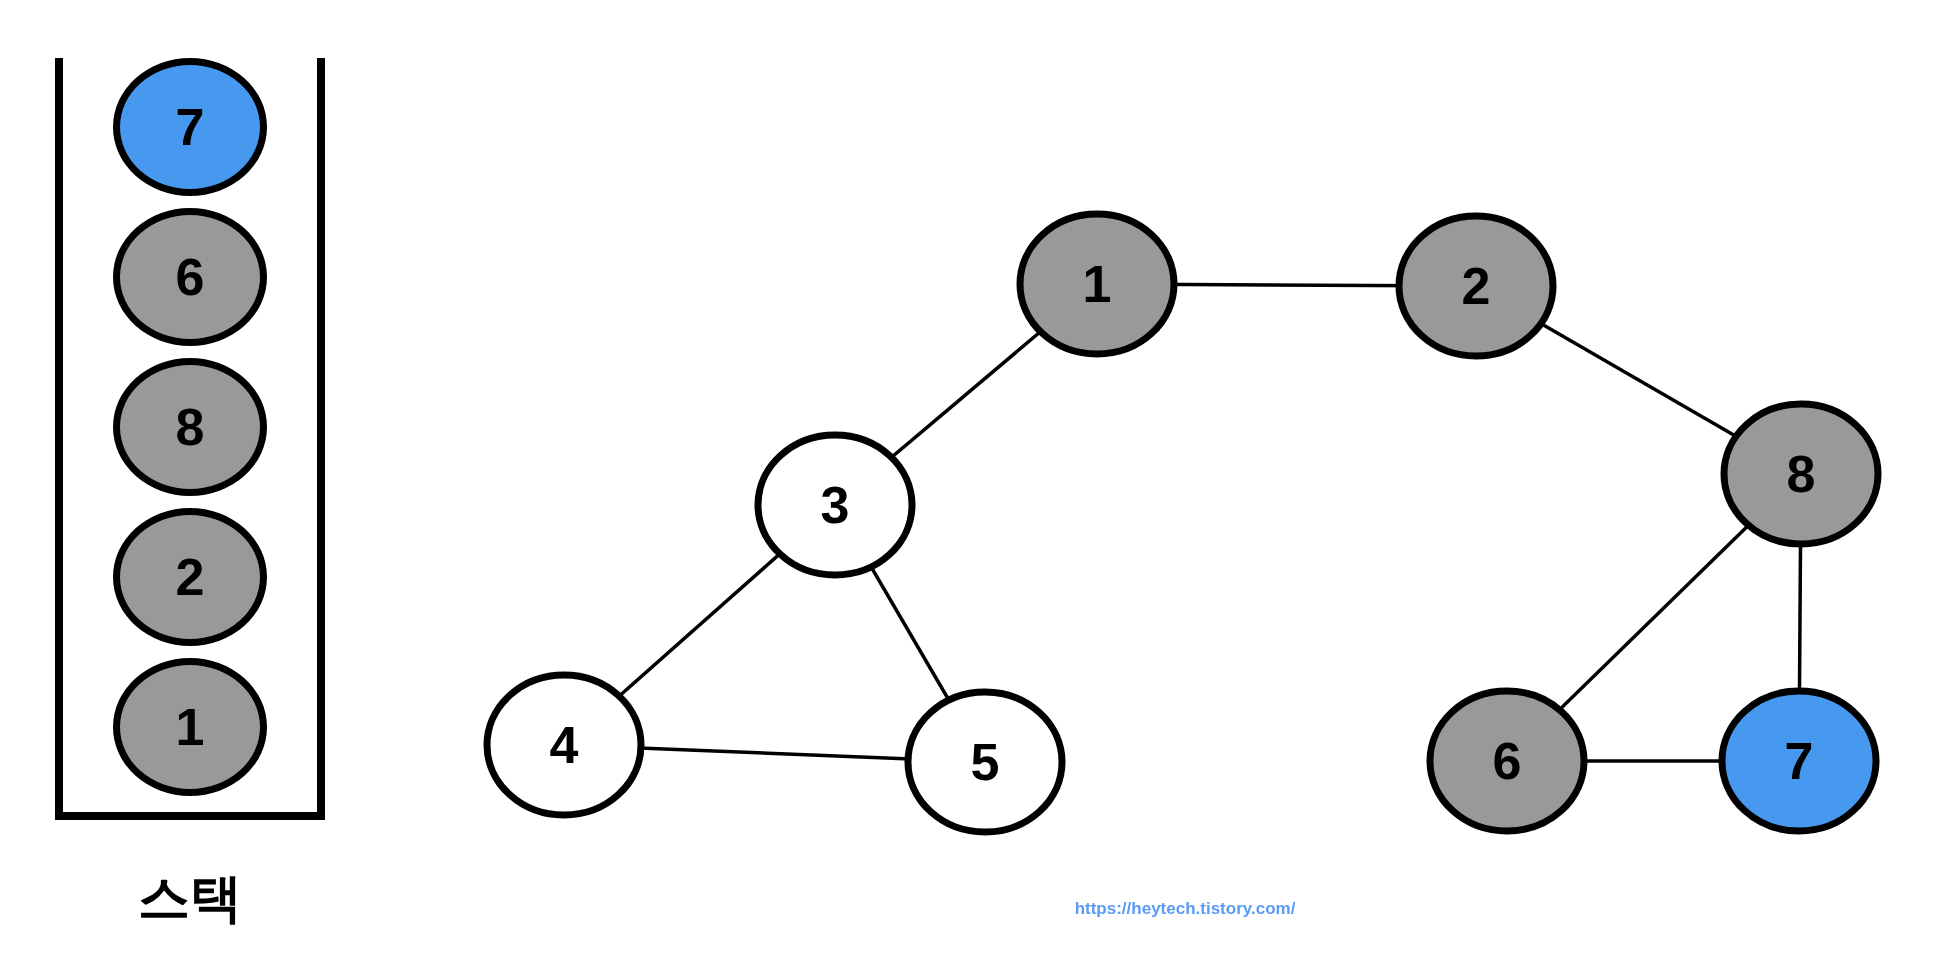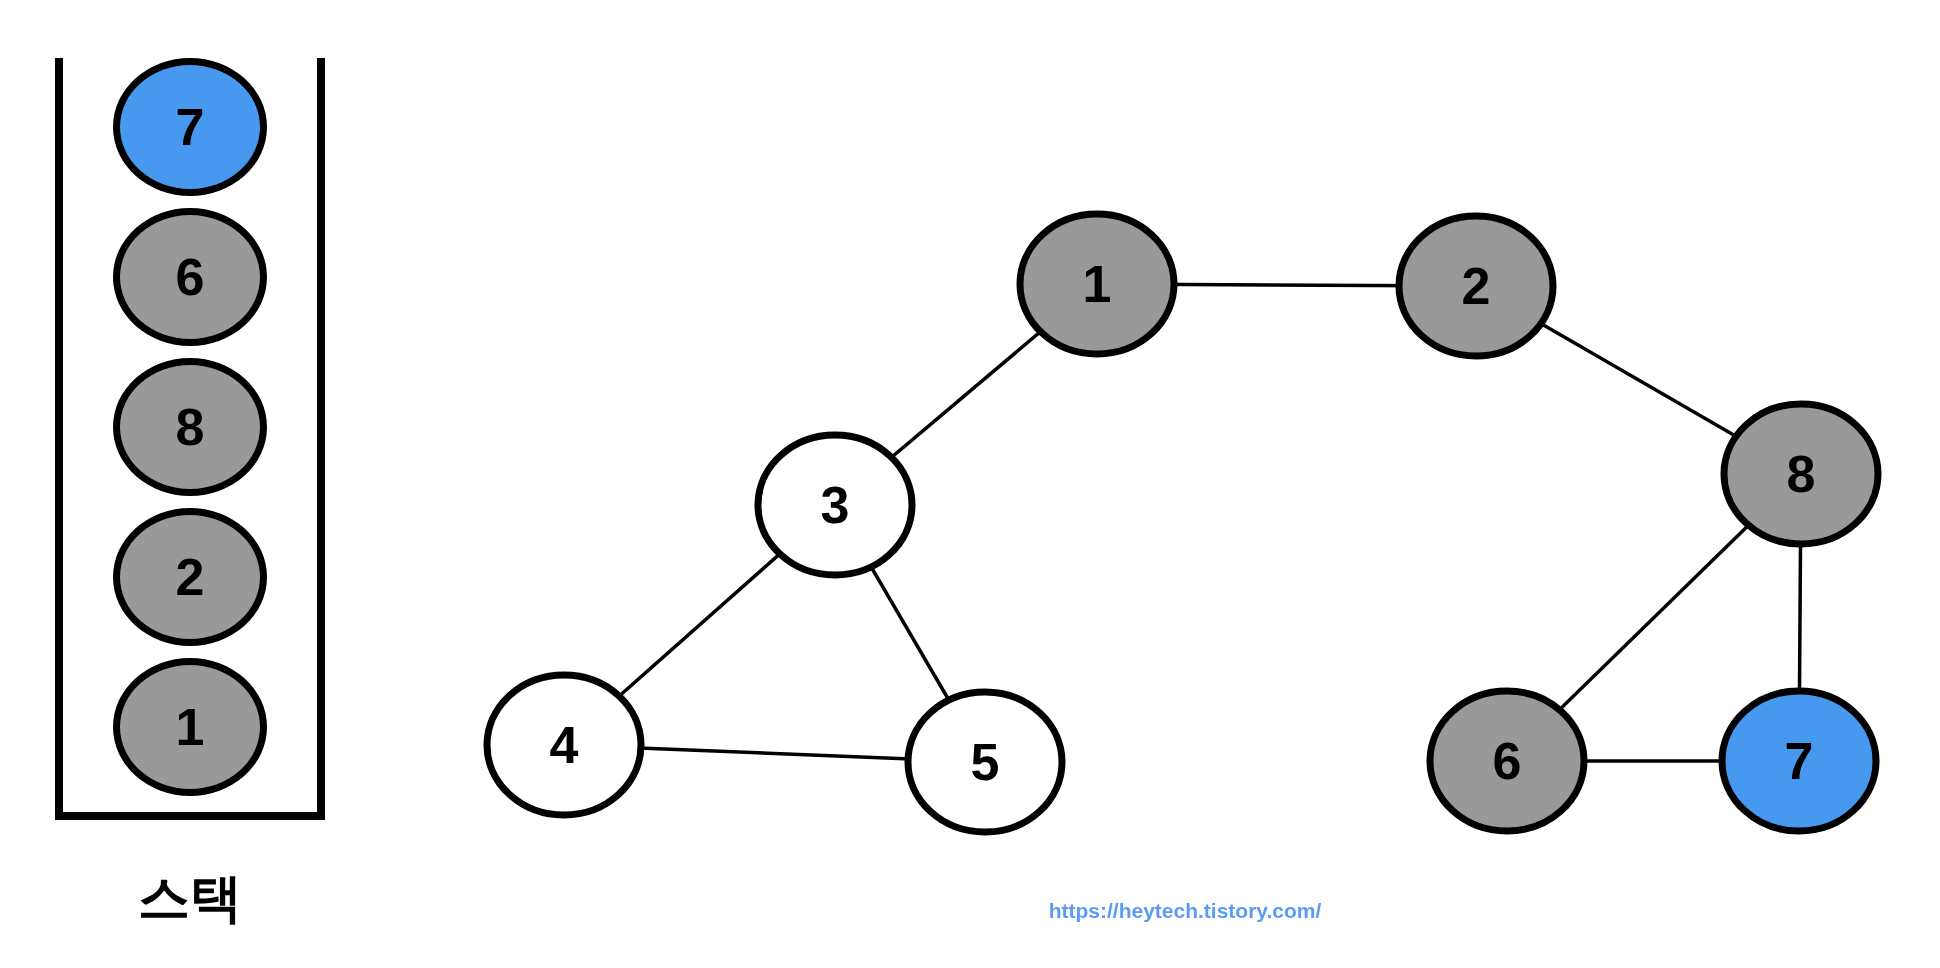--- a/index.html
+++ b/index.html
@@ -81,21 +81,21 @@
     fill: #000;
     text-anchor: middle;
   }
   
   .footer-url {
     position: absolute;
     left: 1035px;
     top: 899px;
     width: 300px;
     text-align: center;
-    font-size: 21px;
+    font-size: 17px;
     font-weight: bold;
     cursor: pointer;
     text-decoration: none;
   }
 </style>
 </head>
 <body>
 
 <div class="canvas">
 

